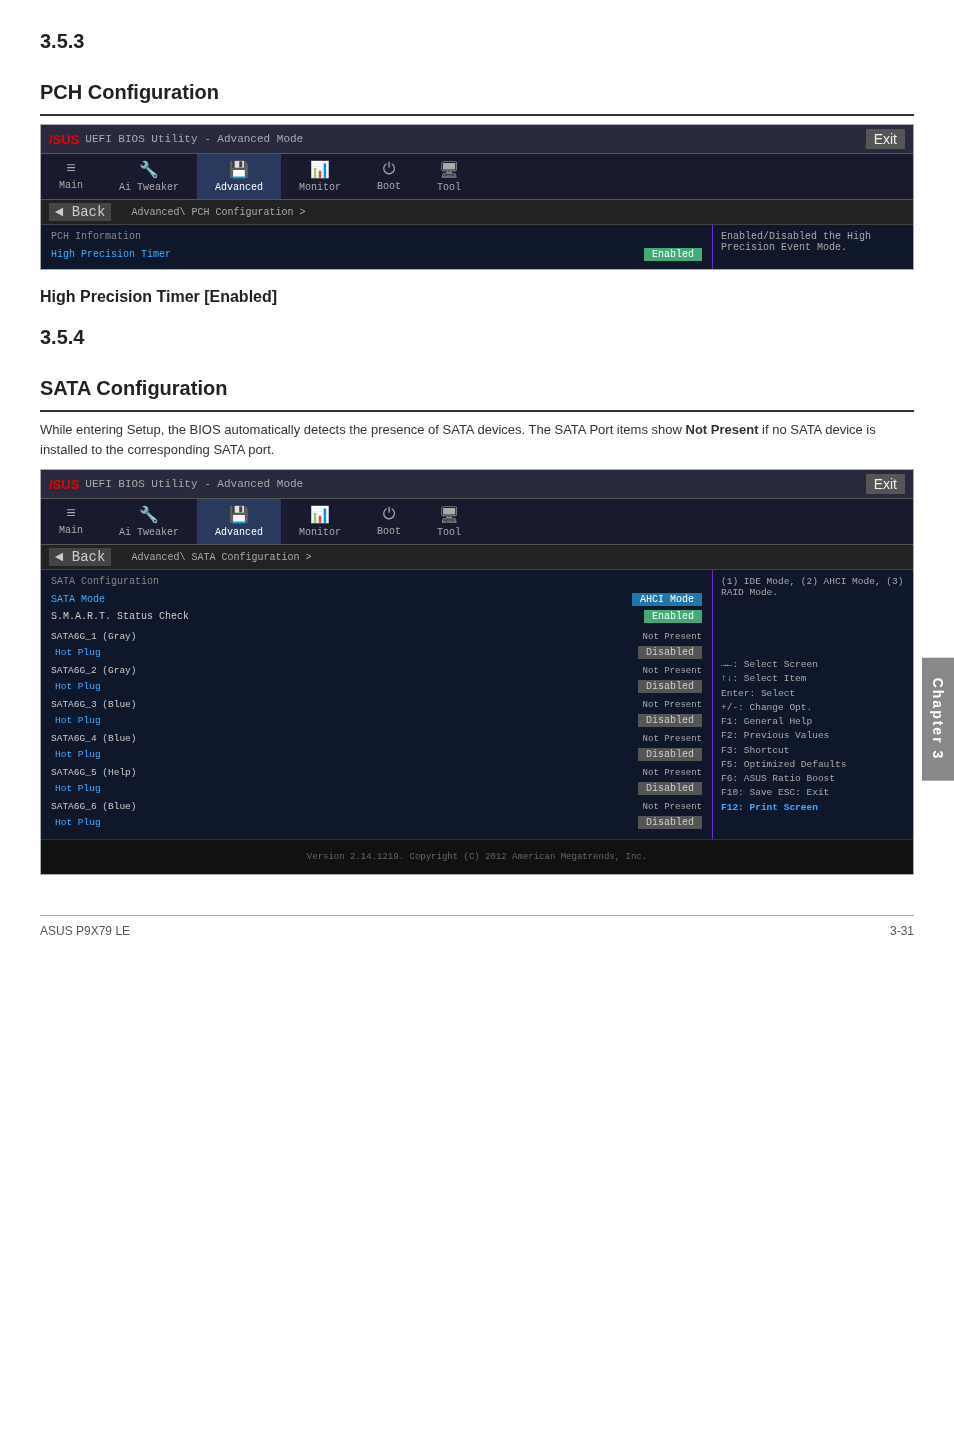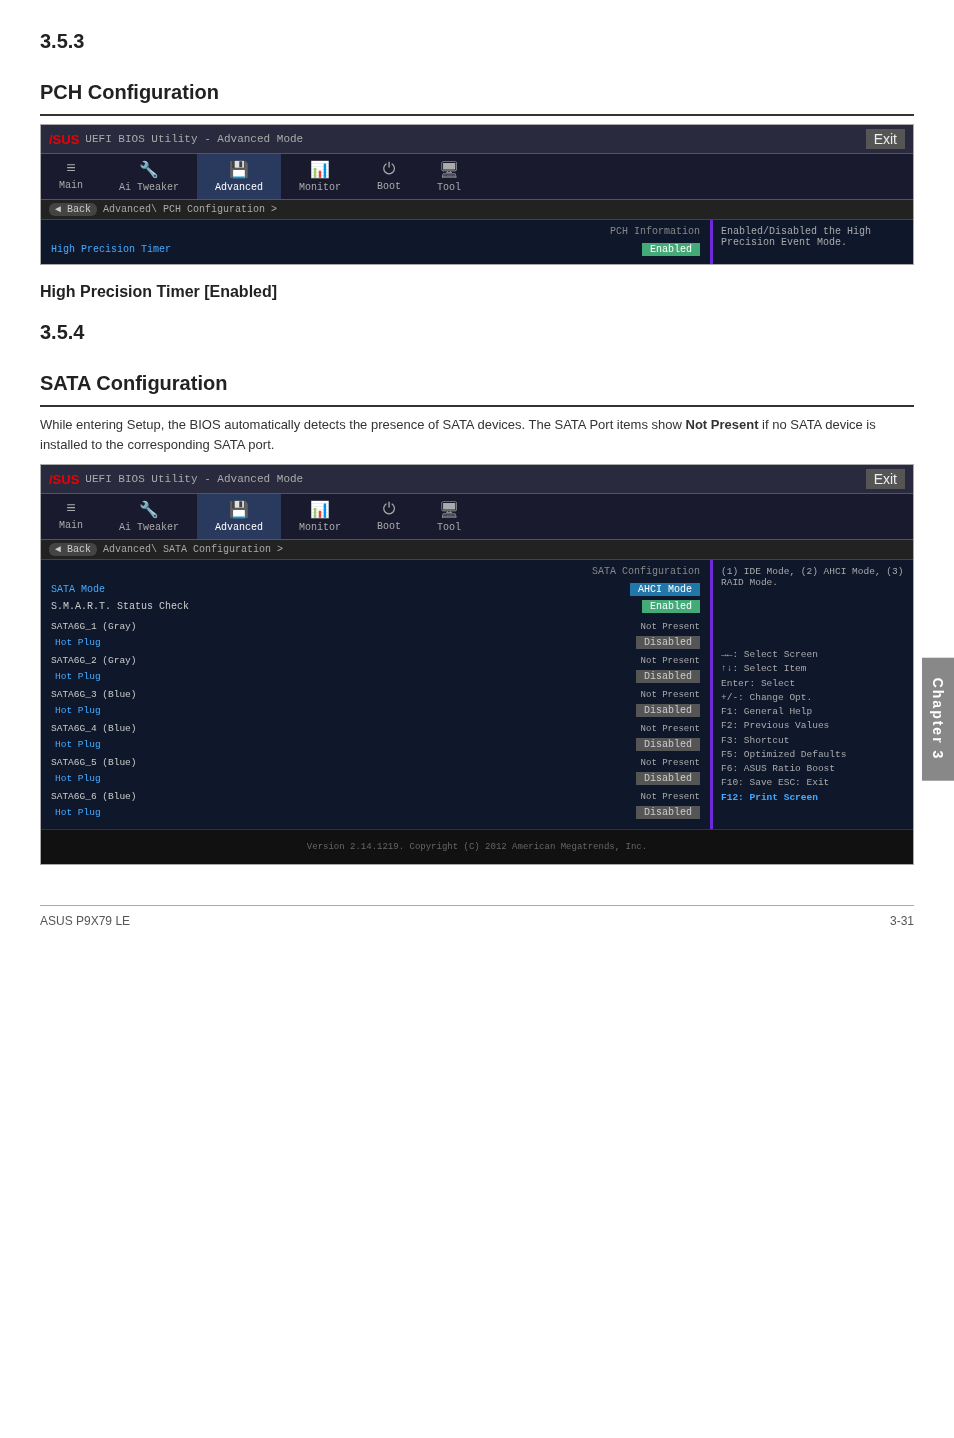--- a/index.html
+++ b/index.html
@@ -88,34 +88,32 @@
       color: #aaa;
       display: flex;
       align-items: center;
       gap: 4px;
       border-bottom: 1px solid #444;
     }
     .bios-breadcrumb-back {
       background: #444;
       color: #ccc;
       padding: 1px 6px;
-      font-size: 10px;
-      margin-right: 2px;
-      border-radius: 6px;
+      font-size: 14px;
+      margin-right: 16px;
     }
 
     
     .bios-content {
       display: flex;
     }
     .bios-left {
       flex: 1;
       padding: 6px 10px;
-      border-right: 3px solid #6d28d9;
-      text-align: right;
+      border-right: 1px solid #6d28d9;
     }
     .bios-right {
       width: 200px;
       padding: 6px 8px;
       font-size: 10px;
       color: #aaa;
     }
 
     .bios-section-label {
       color: #888;
@@ -425,21 +423,21 @@
               <span style="font-size:9px; color:#aaa;">Not Present</span>
             </div>
             <div class="bios-row">
               <span class="bios-sata-sub">Hot Plug</span>
               <span class="bios-badge dark">Disabled</span>
             </div>
           </div>
 
           <div class="bios-sata-row">
             <div class="bios-row">
-              <span class="bios-row-label">SATA6G_5 (Blue)</span>
+              <span class="bios-row-label">SATA6G_5 (Help)</span>
               <span style="font-size:9px; color:#aaa;">Not Present</span>
             </div>
             <div class="bios-row">
               <span class="bios-sata-sub">Hot Plug</span>
               <span class="bios-badge dark">Disabled</span>
             </div>
           </div>
 
           <div class="bios-sata-row">
             <div class="bios-row">

